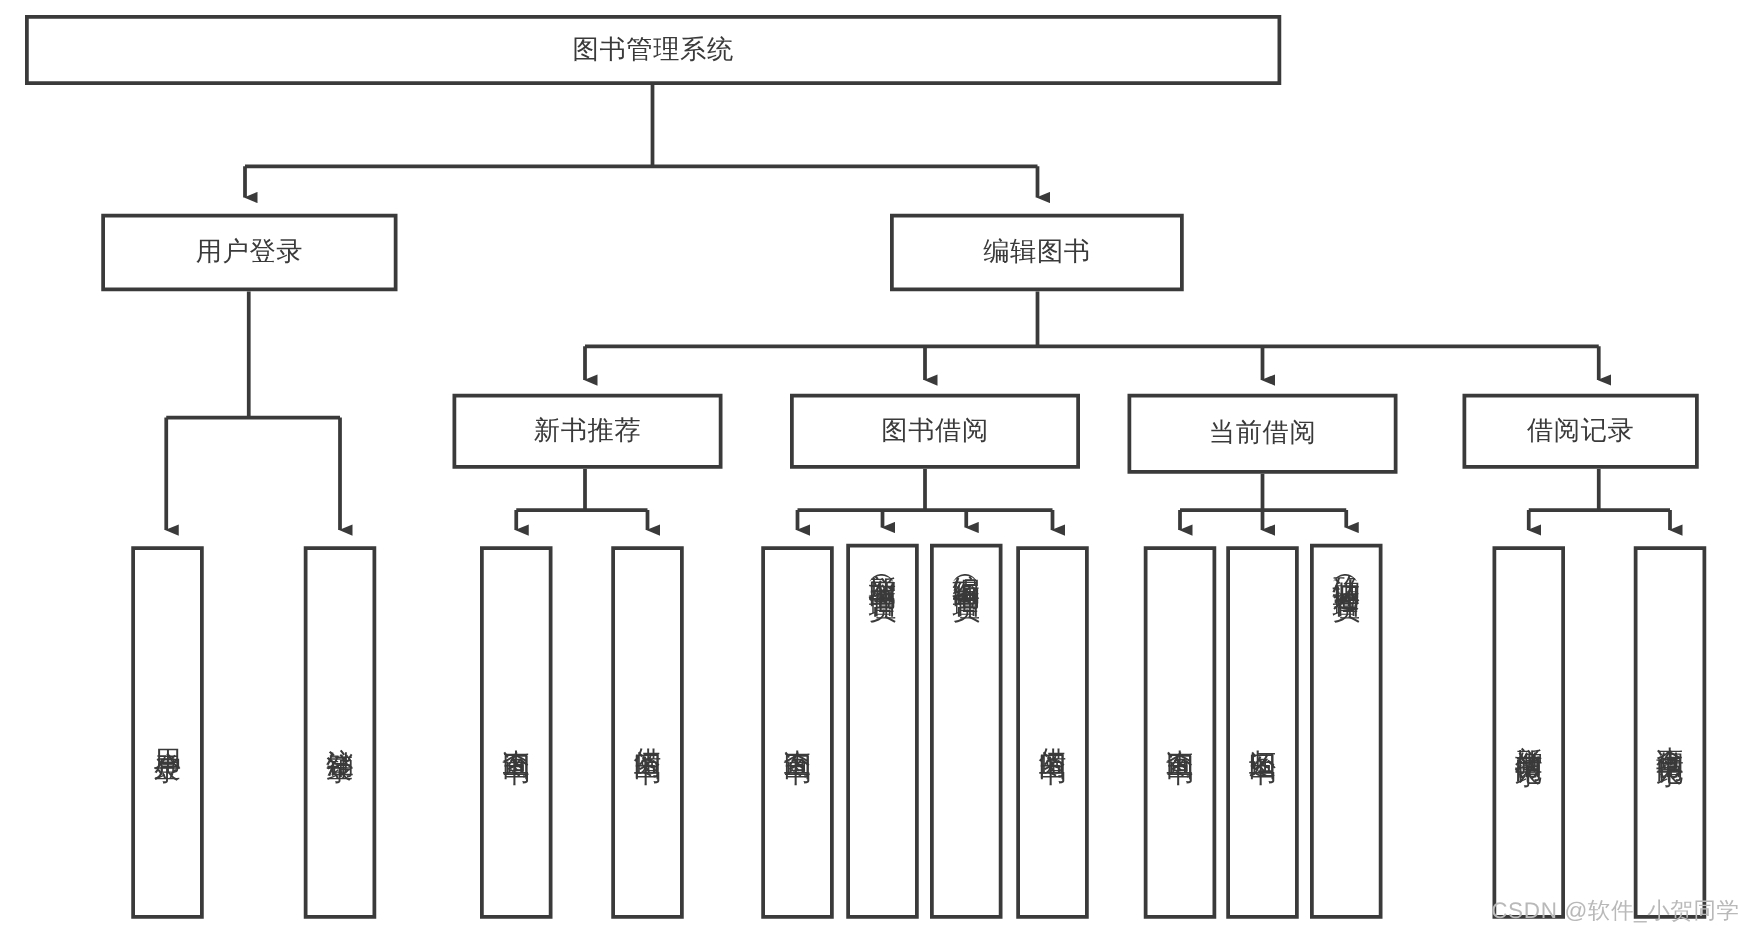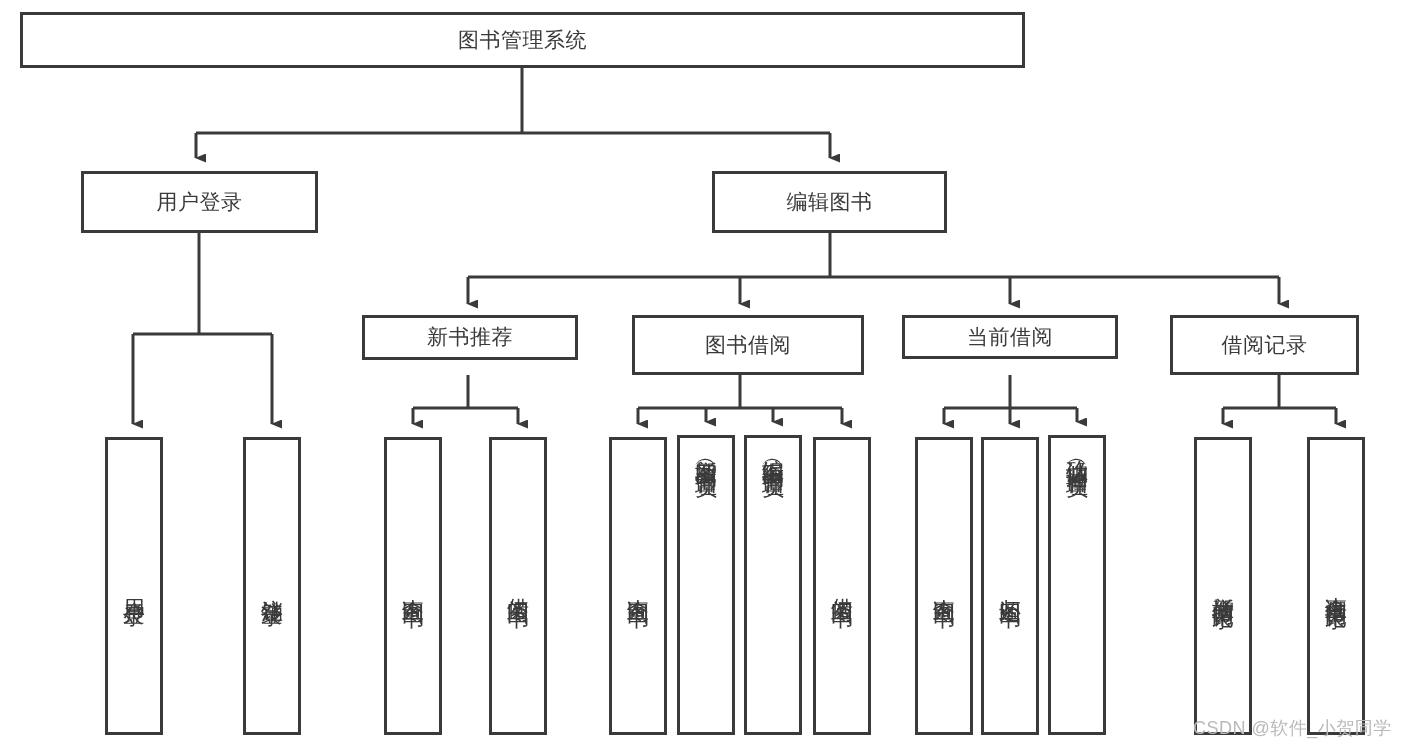--- a/index.html
+++ b/index.html
@@ -124,27 +124,27 @@
     <span class="node-label">图书管理系统</span>
   </div>
 
   <div class="node-box" style="left:81px; top:171px; width:237px; height:62px;">
     <span class="node-label">用户登录</span>
   </div>
   <div class="node-box" style="left:712px; top:171px; width:235px; height:62px;">
     <span class="node-label">编辑图书</span>
   </div>
 
-  <div class="node-box" style="left:362px; top:315px; width:216px; height:45px;">
+  <div class="node-box" style="left:362px; top:315px; width:216px; height:60px;">
     <span class="node-label">新书推荐</span>
   </div>
   <div class="node-box" style="left:632px; top:315px; width:232px; height:60px;">
     <span class="node-label">图书借阅</span>
   </div>
-  <div class="node-box" style="left:902px; top:315px; width:216px; height:44px;">
+  <div class="node-box" style="left:902px; top:315px; width:216px; height:64px;">
     <span class="node-label">当前借阅</span>
   </div>
   <div class="node-box" style="left:1170px; top:315px; width:189px; height:60px;">
     <span class="node-label">借阅记录</span>
   </div>
 
   <div class="node-box vertical center-text" style="left:105px; top:437px; width:58px; height:298px;">
     <span class="node-label">用户登录</span>
   </div>
   <div class="node-box vertical center-text" style="left:243px; top:437px; width:58px; height:298px;">

